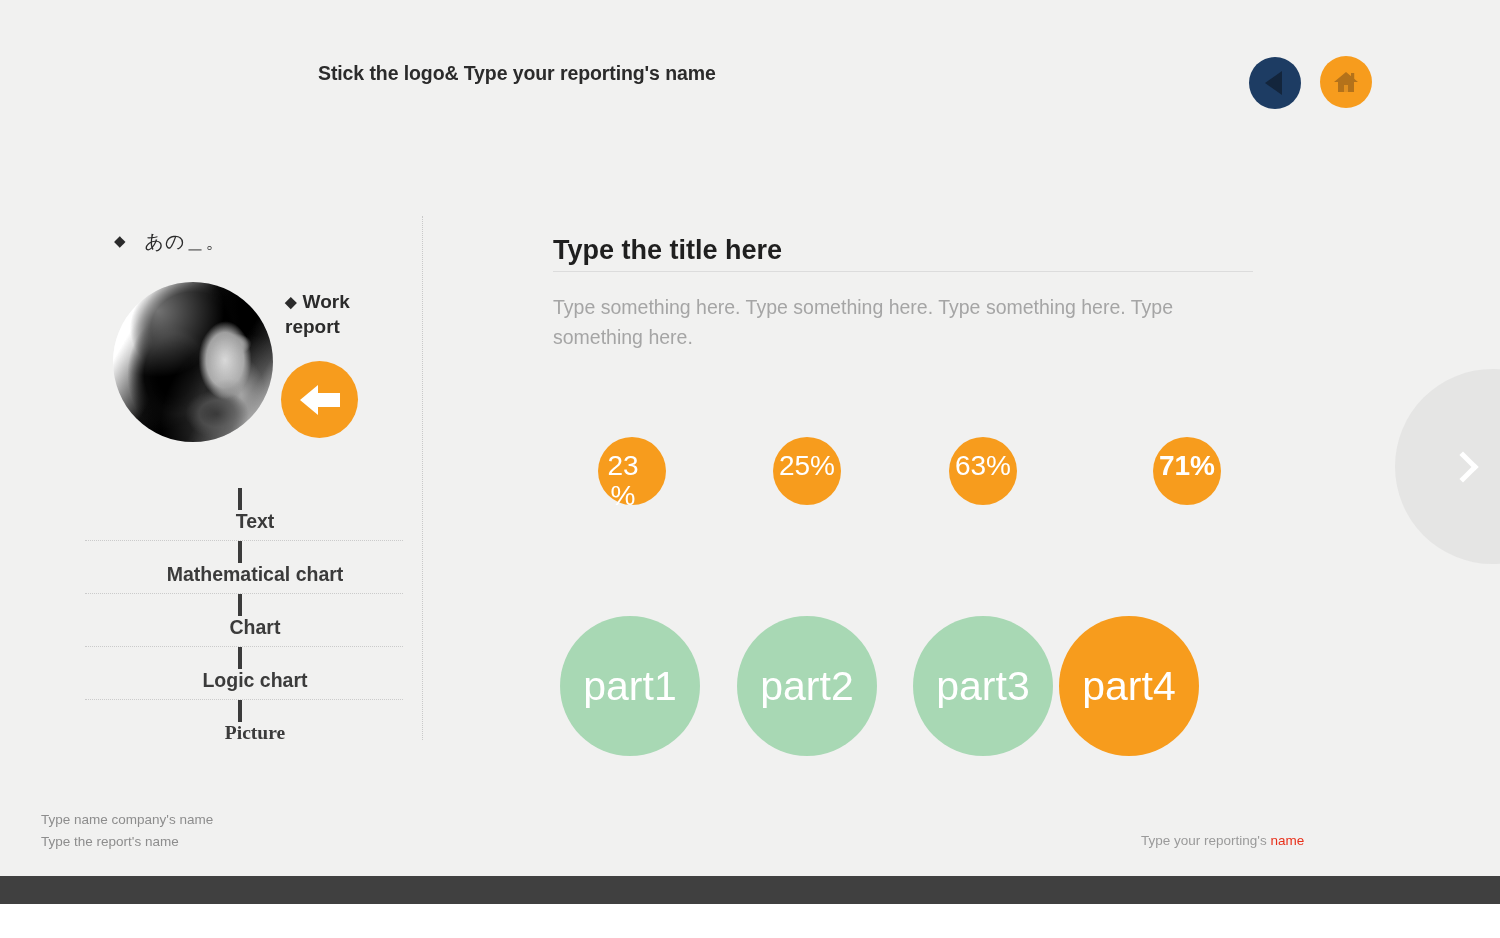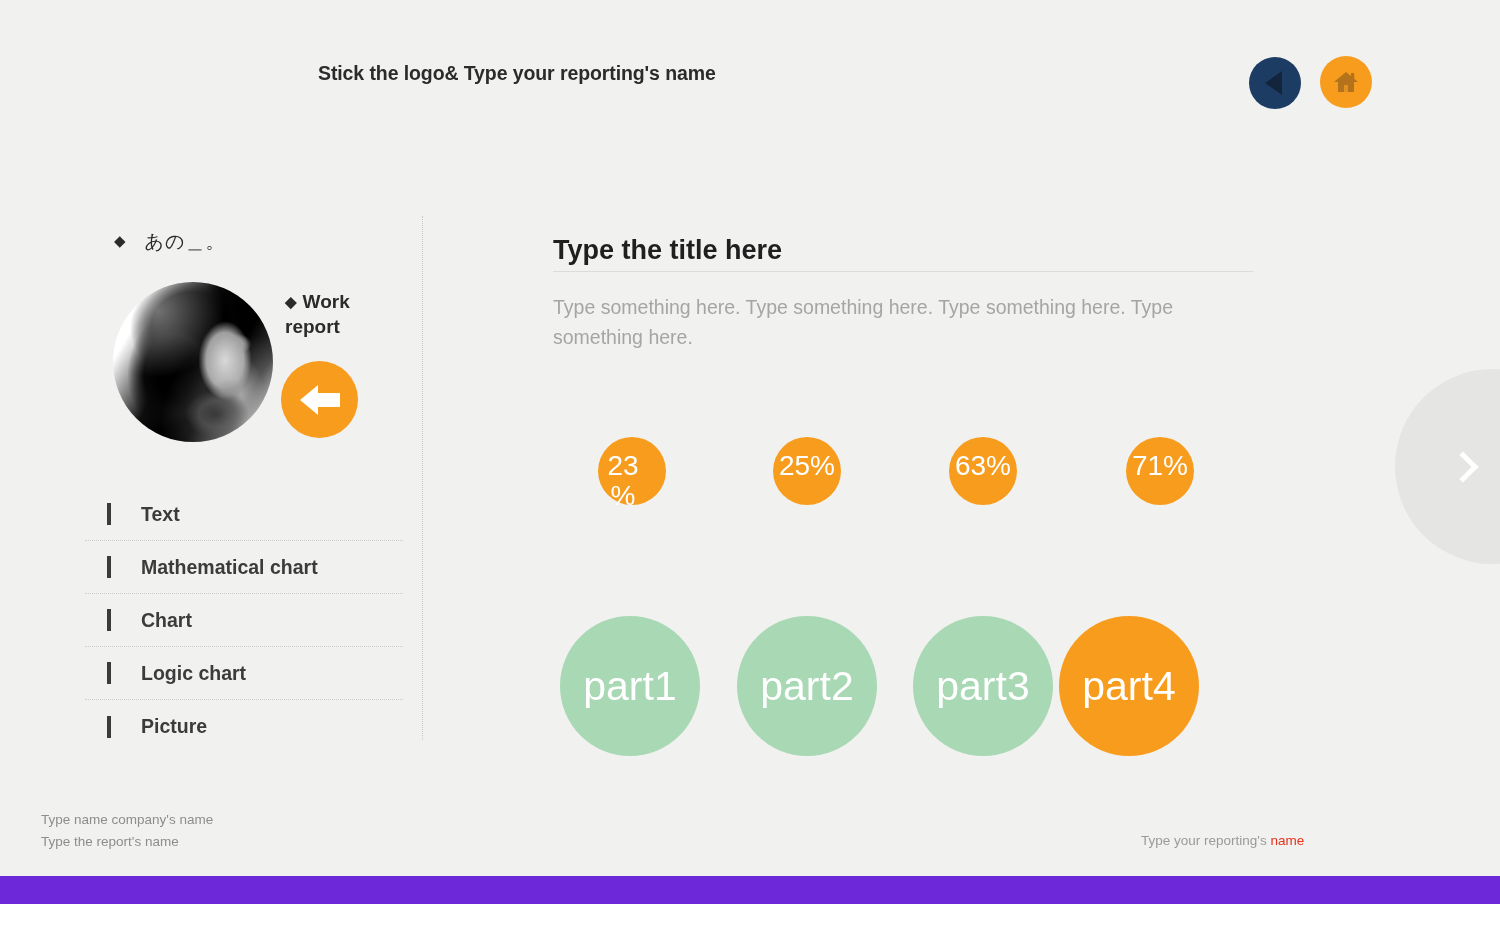--- a/index.html
+++ b/index.html
@@ -8,21 +8,21 @@
     width: 1500px;
     height: 938px;
     overflow: hidden;
     font-family: "Liberation Sans", sans-serif;
   }
 
   #app {
     position: relative;
     width: 1500px;
     height: 904px;
-    background: #6d28d9;
+    background: #404040;
   }
 
   
   #slide {
     position: absolute;
     left: 0; top: 0;
     width: 1500px;
     height: 876px;
     background: #f1f1f0;
     overflow: hidden;
@@ -152,22 +152,23 @@
     position: absolute;
     left: 85px; top: 488px;
     width: 318px;
   }
   .nav-item {
     display: flex;
     align-items: center;
     height: 53px;
     border-bottom: 1px dotted #cbcbcb;
     padding-left: 22px;
-  }
-  .nav-item:last-child { border-bottom: none; }
+    flex-direction: column;
+  }
+  .nav-item:last-child { border-bottom: none; font-family: Liberation Serif, serif; }
   .nav-bar {
     width: 4px; height: 22px;
     background: #3b3b3b;
     margin-right: 30px;
     flex: 0 0 auto;
   }
   .nav-label {
     font-size: 19.5px;
     font-weight: bold;
     color: #3b3b3b;
@@ -217,21 +218,21 @@
     font-size: 28px;
     line-height: 30px;
     text-align: center;
     padding-top: 14px;
     overflow: visible;
     word-break: break-word;
   }
   .pct-1 { left: 598px; top: 437px; width: 68px; padding-left: 6px; padding-right: 24px; }
   .pct-2 { left: 773px; top: 437px; }
   .pct-3 { left: 949px; top: 437px; }
-  .pct-4 { left: 1126px; top: 437px; }
+  .pct-4 { left: 1153px; top: 437px; font-weight: bold; }
 
   
   .part-circle {
     position: absolute;
     width: 140px; height: 140px;
     border-radius: 50%;
     display: flex;
     align-items: center;
     justify-content: center;
     color: #fff;

